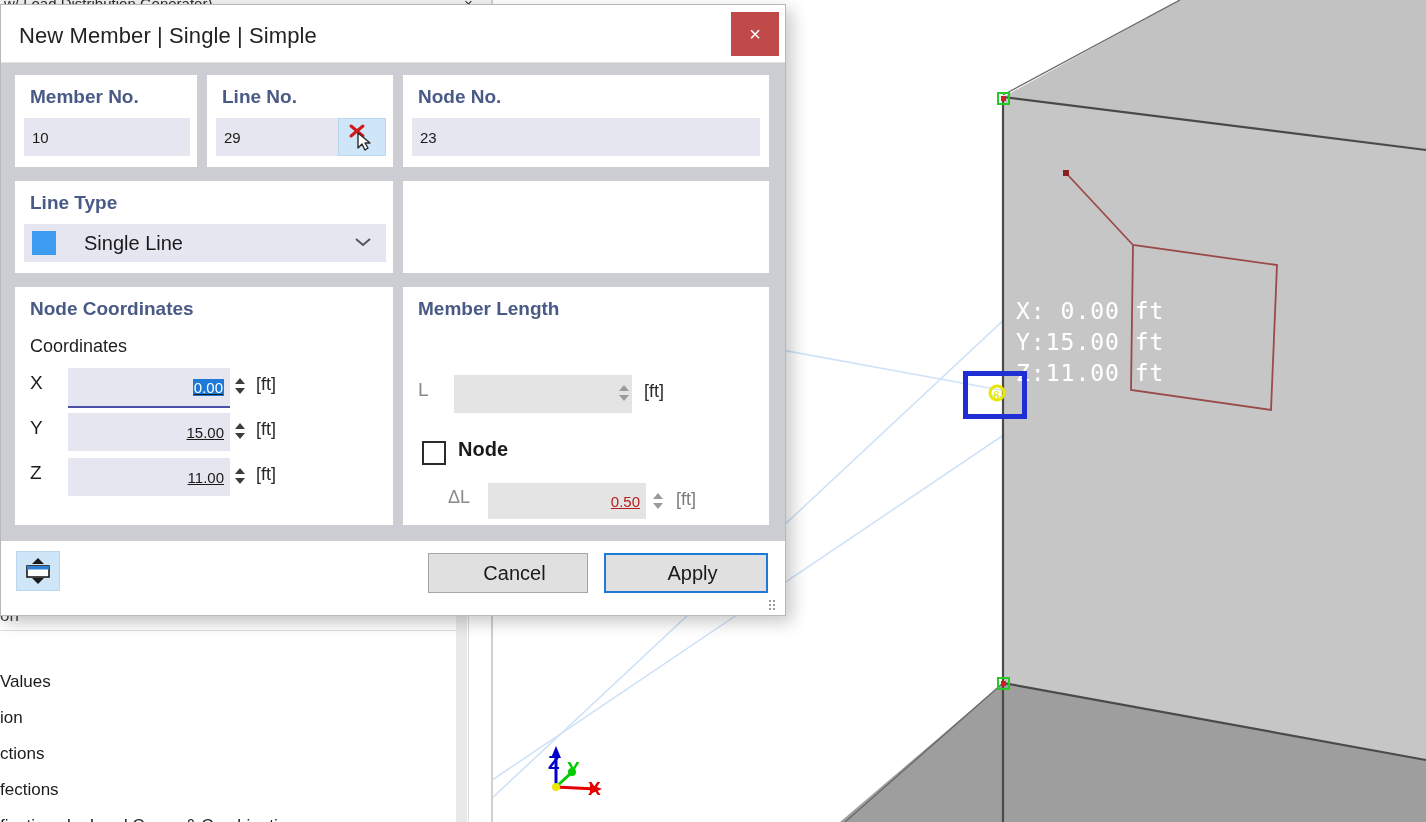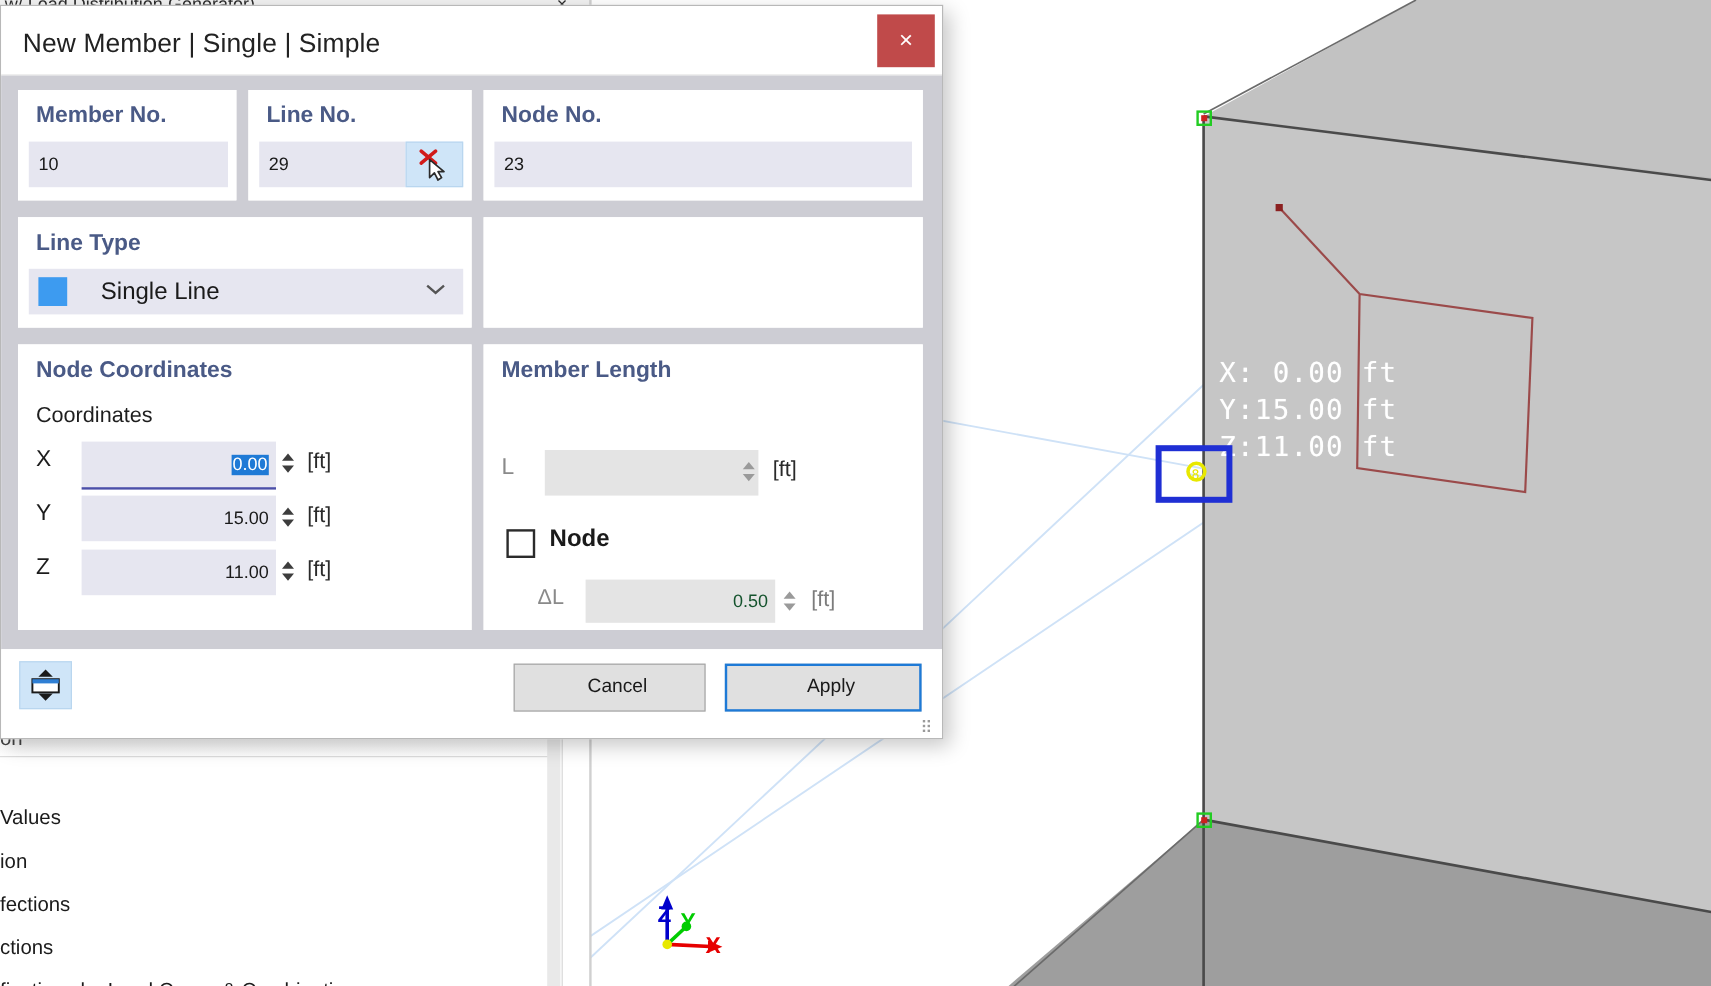--- a/index.html
+++ b/index.html
@@ -138,22 +138,22 @@
 
   .field {
     position: absolute;
     background: #e6e6f0;
     border: none;
     font-family: "Liberation Sans", sans-serif;
     font-size: 15px; color: #1a1a1a;
     padding: 0 8px;
     display: flex; align-items: center;
   }
-  .field.right { justify-content: flex-end; padding-right: 6px; }
-  .field.disabled { background: #e4e4e4; color: #14532d; }
+  .field.right { justify-content: flex-end; padding-right: 6px; text-decoration: underline; }
+  .field.disabled { background: #e4e4e4; color: #b91c1c; }
 
   .field-underline {
     position: absolute;
     height: 2px; background: #4b4fa8;
   }
 
   .sel-text {
     background: #1e7ad6; color: #ffffff; padding: 0 1px;
   }
 
@@ -234,21 +234,21 @@
     width: 44px; height: 40px;
     background: #cfe5f8; border: 1px solid #b9d6ef;
     display: flex; align-items: center; justify-content: center;
     cursor: pointer;
   }
   .btn {
     position: absolute; top: 12px;
     height: 40px;
     background: #e0e0e0;
     border: 1px solid #a6a6a6;
-    font-size: 16px; color: #1a1a1a;
+    font-size: 20px; color: #1a1a1a;
     display: flex; align-items: center; justify-content: center;
     cursor: pointer;
     font-family: "Liberation Sans", sans-serif;
     padding-left: 13px;
   }
   .btn.cancel { left: 427px; width: 160px; }
   .btn.apply  { left: 603px; width: 164px; border: 2px solid #1e7ad6; }
   .resize-grip {
     position: absolute; right: 6px; bottom: 5px;
     width: 10px; height: 10px;
@@ -344,22 +344,22 @@
   <div class="bg-panel">
     <div class="bg-panel-header">
       <div class="bg-panel-title">w/ Load Distribution Generator)</div>
       <div class="bg-panel-close">×</div>
     </div>
     <div class="bg-divider"></div>
     <div class="bg-tree">
       <div class="clip-row dim" style="margin-top:-2px;">on</div>
       <div class="clip-row" style="margin-top:30px;">Values</div>
       <div class="clip-row">ion</div>
+      <div class="clip-row">ctions</div>
       <div class="clip-row">fections</div>
-      <div class="clip-row">ctions</div>
       <div class="clip-row">fications by Load Cases &amp; Combinations</div>
     </div>
     <div class="bg-scrollbar-thumb"></div>
     <div class="bg-splitter"></div>
     <div class="bg-vert-line"></div>
   </div>
 
   <div class="dialog">
 
     <div class="dlg-titlebar">

